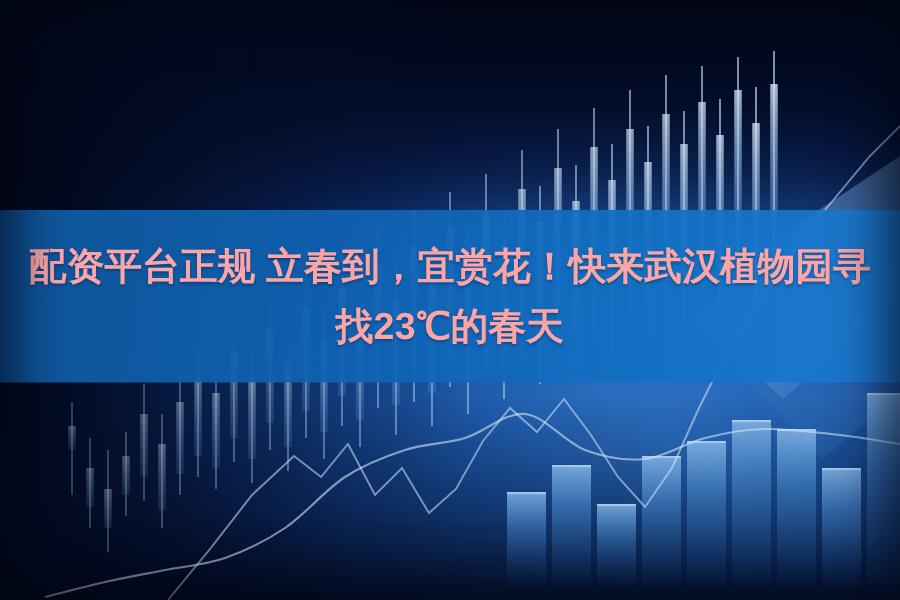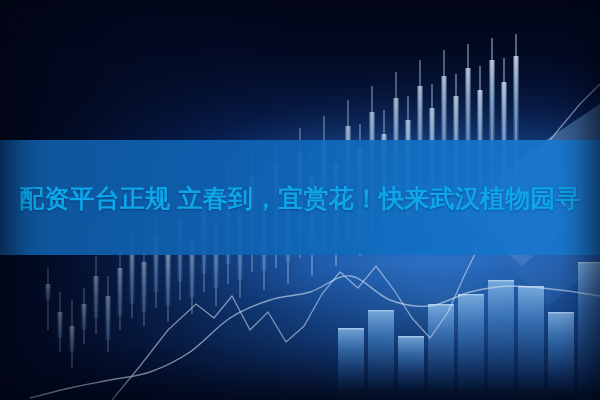--- a/index.html
+++ b/index.html
@@ -86,21 +86,21 @@
     left: 0;
     top: 140px;
     width: 600px;
     height: 115px;
     display: flex;
     flex-direction: column;
     align-items: center;
     justify-content: center;
   }
   .headline {
-    color: #0ea5e9;
+    color: #fca5a5;
     font-size: 25px;
     font-weight: 700;
     line-height: 40px;
     letter-spacing: 0.2px;
     text-align: center;
     width: 600px;
     padding: 0 4px;
     box-sizing: border-box;
     text-shadow: 0 1px 2px rgba(0,20,60,0.35);
   }
@@ -247,16 +247,17 @@
         </g>
 
       <path id="lineSmooth" fill="none" stroke="#cfe0f4" stroke-opacity="0.62" stroke-width="1.4" d="M 30 398 C 36.666666666666664 396.3333333333333, 56.666666666666664 391, 70 388 C 83.33333333333333 385, 96.66666666666667 382.6666666666667, 110 380 C 123.33333333333333 377.3333333333333, 136.66666666666666 376.6666666666667, 150 372 C 163.33333333333334 367.3333333333333, 176.66666666666666 361, 190 352 C 203.33333333333334 343, 216.66666666666666 326.6666666666667, 230 318 C 243.33333333333334 309.3333333333333, 256.6666666666667 304.3333333333333, 270 300 C 283.3333333333333 295.6666666666667, 296.6666666666667 296, 310 292 C 323.3333333333333 288, 336.6666666666667 274.6666666666667, 350 276 C 363.3333333333333 277.3333333333333, 376.6666666666667 295, 390 300 C 403.3333333333333 305, 416.6666666666667 307.3333333333333, 430 306 C 443.3333333333333 304.6666666666667, 456.6666666666667 295.3333333333333, 470 292 C 483.3333333333333 288.6666666666667, 495 286.3333333333333, 510 286 C 525 285.6666666666667, 545 288.3333333333333, 560 290 C 575 291.6666666666667, 593.3333333333334 295, 600 296"></path>
       <path id="lineZig" fill="none" stroke="#dbe8f8" stroke-opacity="0.55" stroke-width="1.3" d="M 112 400 L 140 366 L 168 330 L 196 304 L 214 318 L 232 296 L 250 330 L 268 312 L 286 342 L 304 326 L 322 294 L 340 272 L 358 288 L 376 266 L 394 290 L 412 318 L 430 338 L 448 312 L 466 272 L 484 236 L 502 208 L 520 180 L 540 152 L 560 128 L 580 104 L 600 84"></path>
     </g>
   </svg>
 
   <div class="band"></div>
   <div class="band-inner">
     <div class="headline">配资平台正规 立春到，宜赏花！快来武汉植物园寻</div>
+    <div class="headline line2">找23℃的春天</div>
   </div>
 
   <div class="bg-edge"></div>
 </div>
 
 </body></html>

